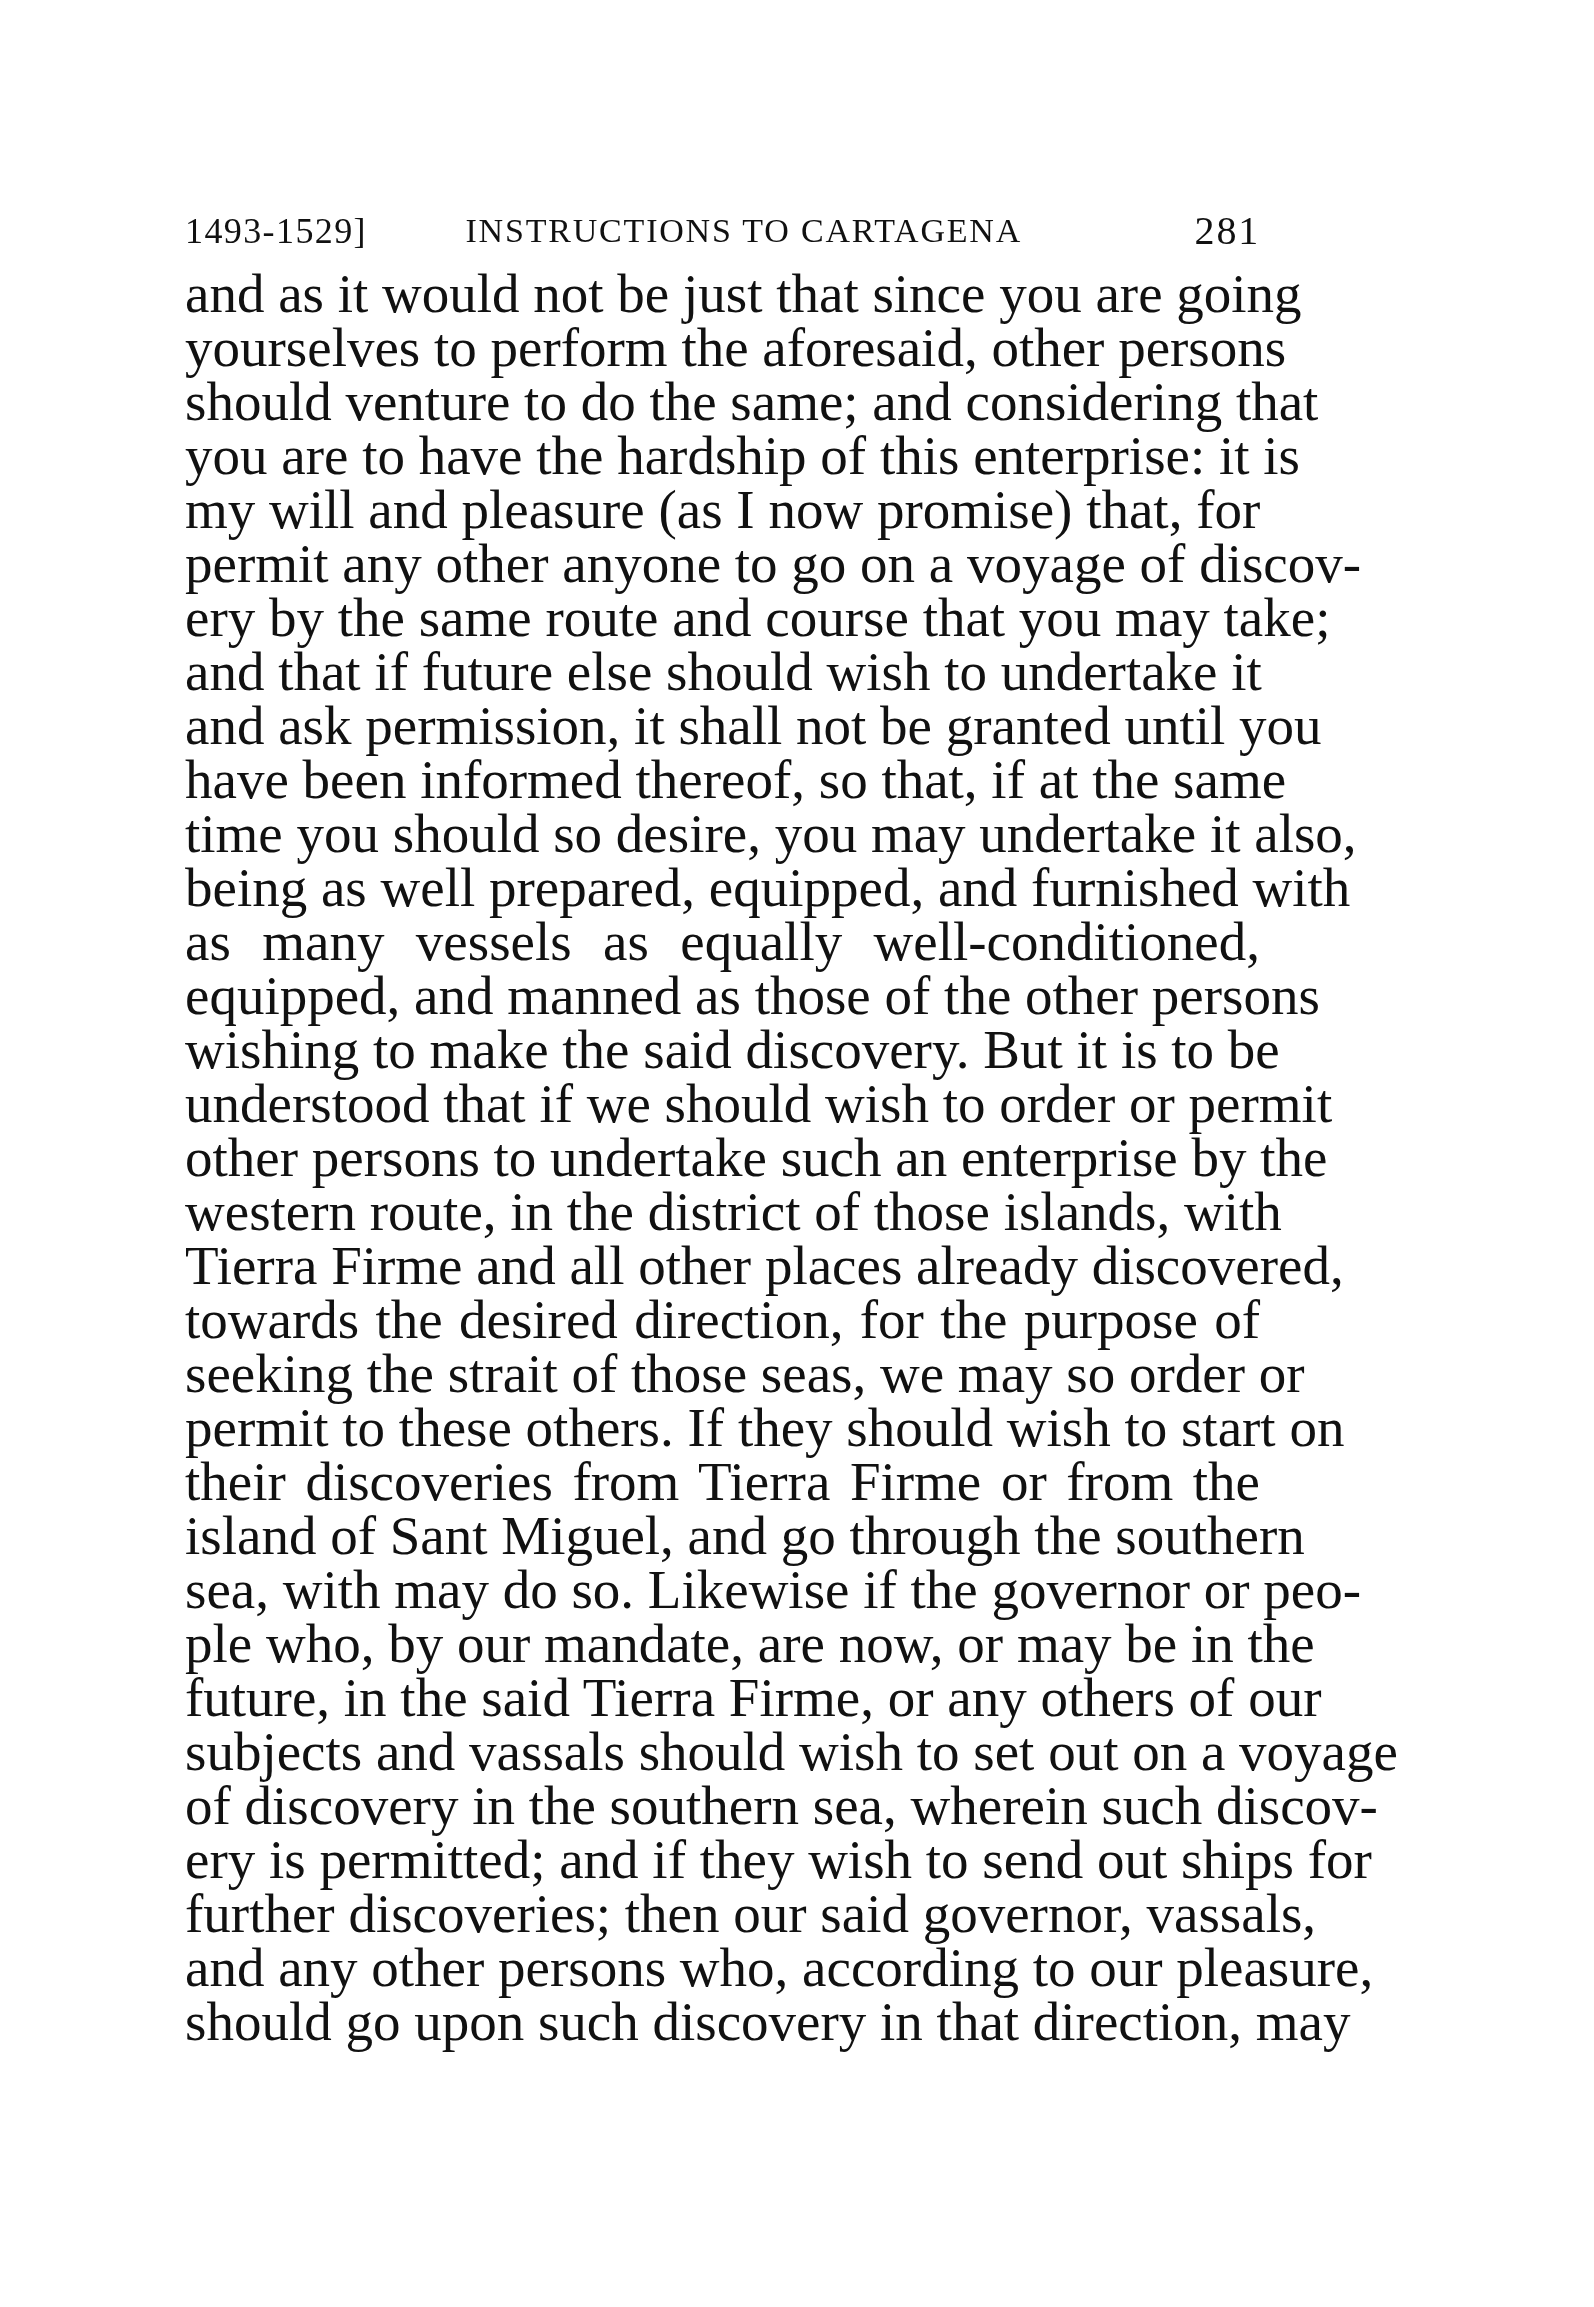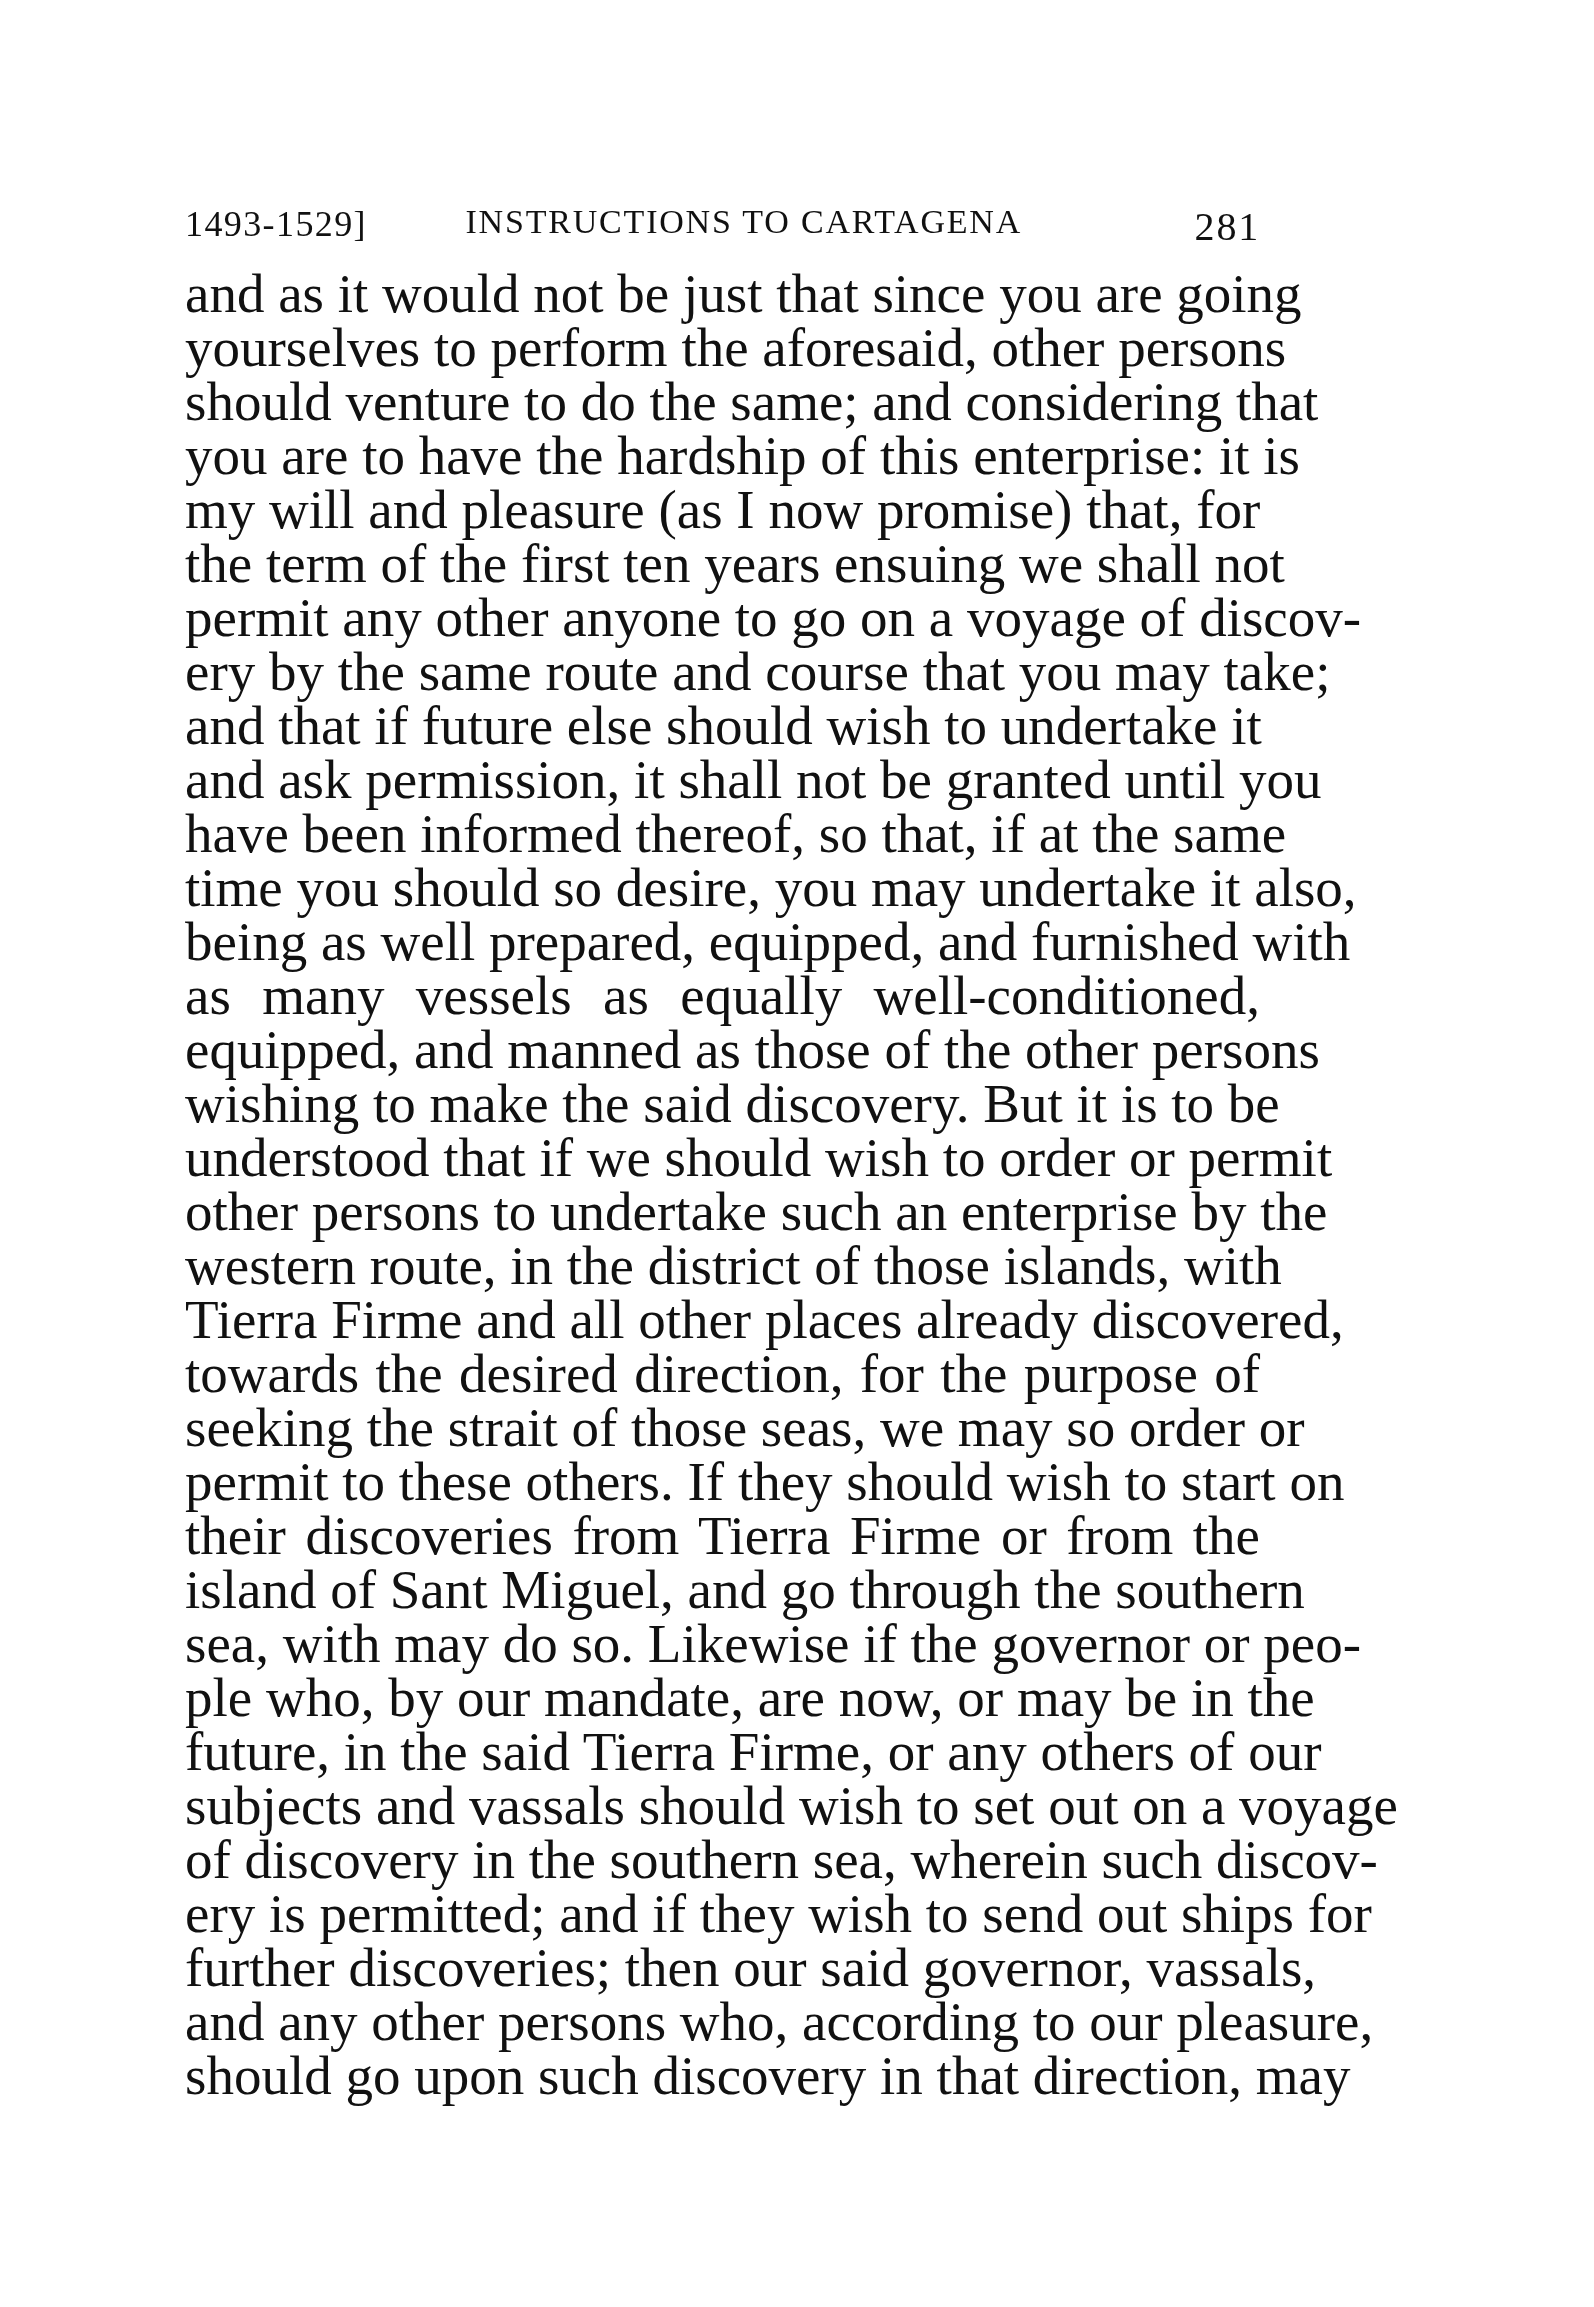--- a/index.html
+++ b/index.html
@@ -16,21 +16,21 @@
       color: #111111;
     }
     .page {
       position: absolute;
       left: 185px;
       top: 203px;
       width: 1075px;
     }
     .running-head {
       display: flex;
-      align-items: flex-start;
+      align-items: center;
       justify-content: space-between;
       height: 55px;
       font-size: 38px;
       letter-spacing: 0.9px;
       margin-bottom: 9.2px;
     }
     .running-head .dates {
       font-size: 36px;
       letter-spacing: 1.4px;
     }
@@ -69,21 +69,20 @@
     <span class="title">INSTRUCTIONS TO CARTAGENA</span>
     <span class="folio">281</span>
   </div>
 
   <div class="body-text">
     <span class="line">and as it would not be just that since you are going</span>
     <span class="line">yourselves to perform the aforesaid, other persons</span>
     <span class="line">should venture to do the same; and considering that</span>
     <span class="line">you are to have the hardship of this enterprise: it is</span>
     <span class="line">my will and pleasure (as I now promise) that, for</span>
-    <span class="line">the term of the first ten years ensuing we shall not</span>
     <span class="line">permit any other anyone to go on a voyage of discov-</span>
     <span class="line">ery by the same route and course that you may take;</span>
     <span class="line">and that if future else should wish to undertake it</span>
     <span class="line">and ask permission, it shall not be granted until you</span>
     <span class="line">have been informed thereof, so that, if at the same</span>
     <span class="line">time you should so desire, you may undertake it also,</span>
     <span class="line">being as well prepared, equipped, and furnished with</span>
     <span class="line">as many vessels as equally well-conditioned,</span>
     <span class="line">equipped, and manned as those of the other persons</span>
     <span class="line">wishing to make the said discovery. But it is to be</span>

